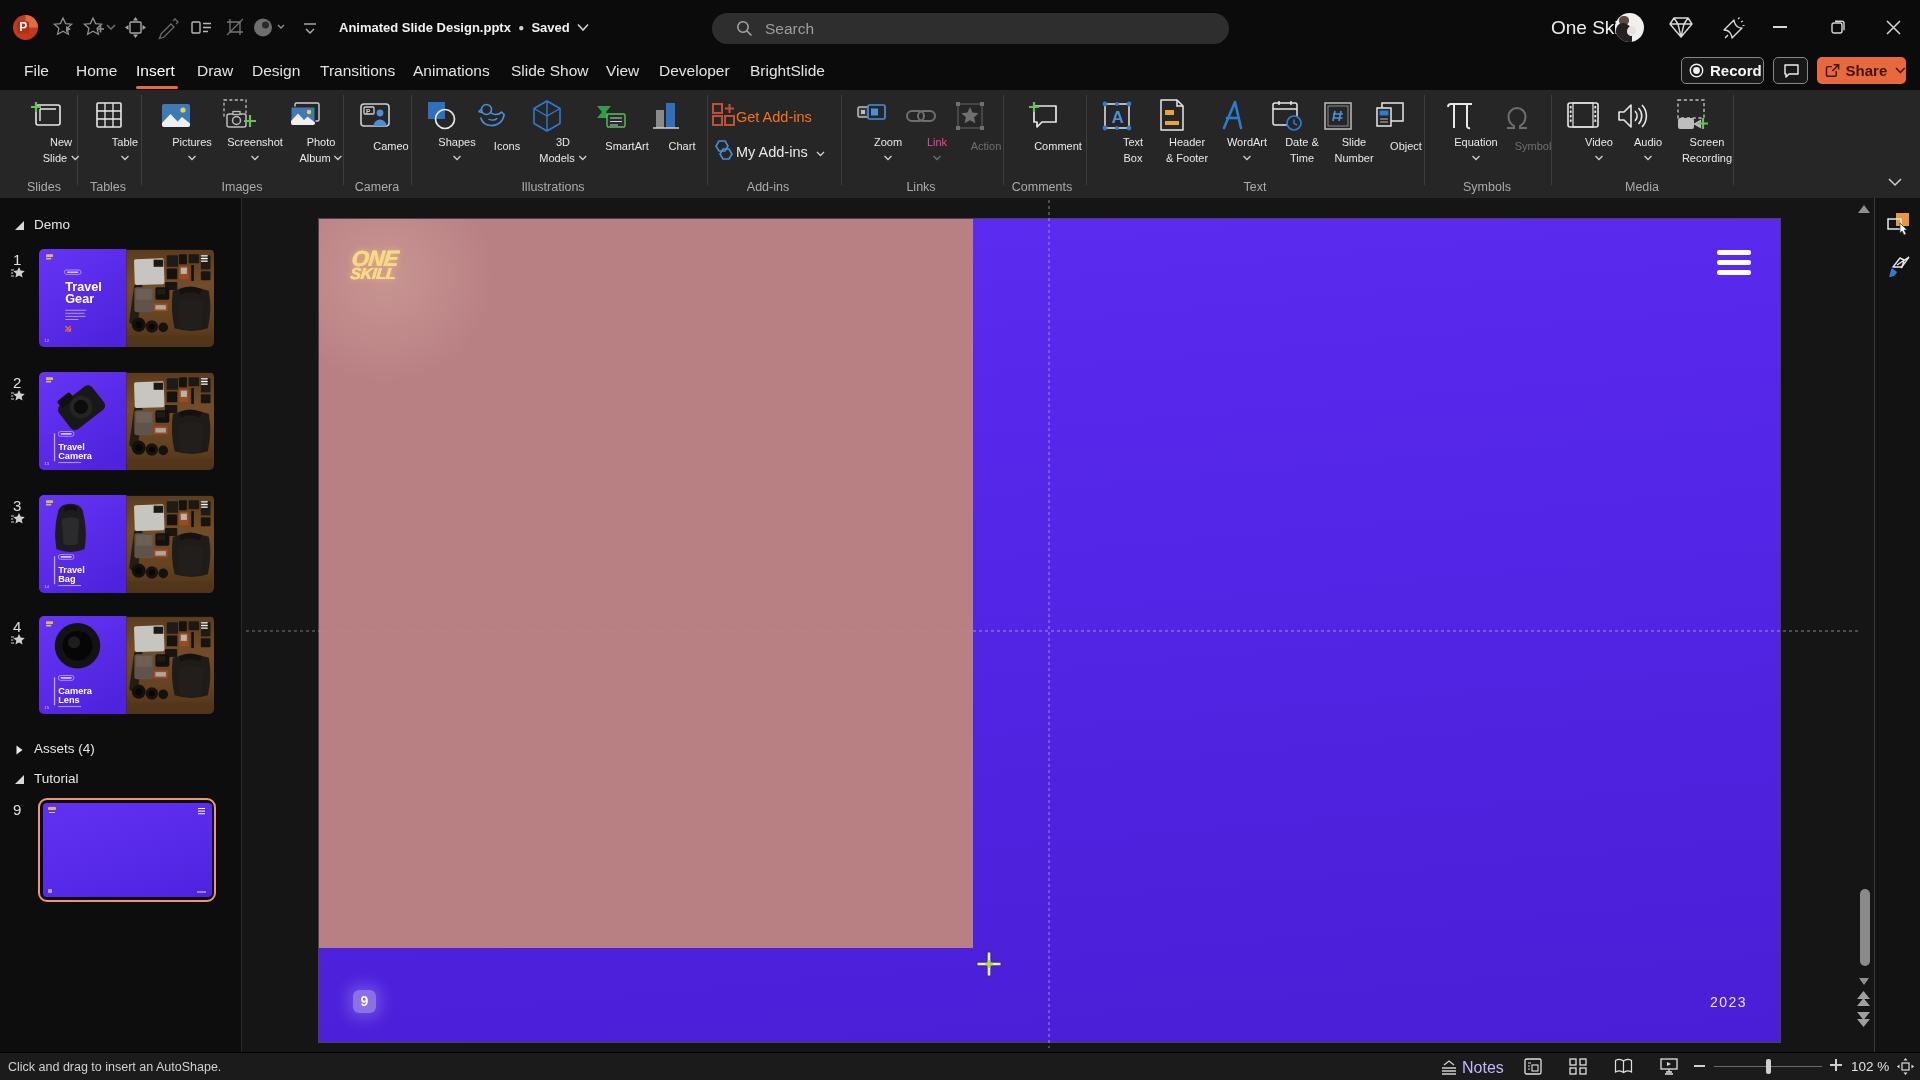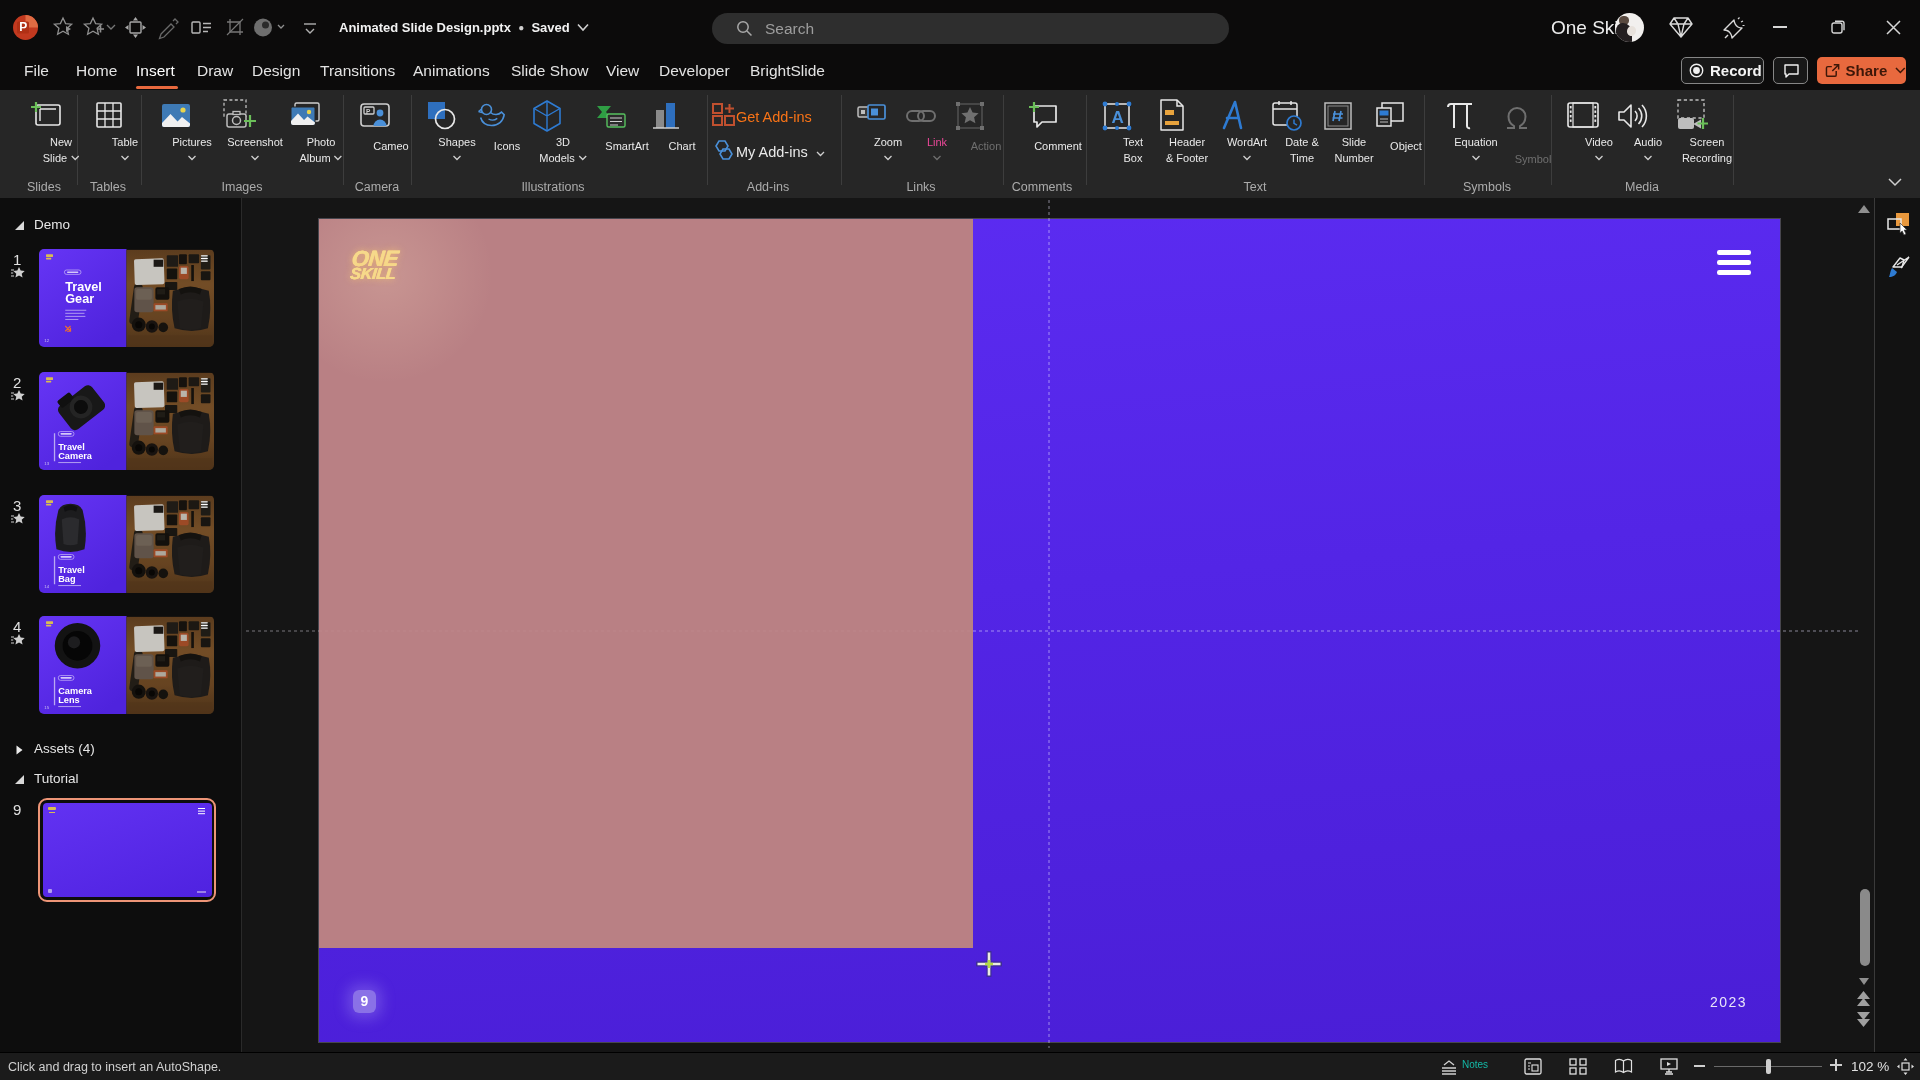--- a/index.html
+++ b/index.html
@@ -392,21 +392,21 @@
       <path d="M4 7 c0 -2 1.5 -3 3 -3 h21 M10 4 v24 M23 4 v22 c0 1.5 1.5 2.5 3 2 " stroke="#e8e8e8" stroke-width="2" fill="none"></path>
     </svg>
     <div class="rlab" style="left:1460px;top:44px">Equation</div>
     <div class="rlab" style="left:1460px;top:60px"><svg class="chv" width="9" height="6" viewBox="0 0 9 6">
           <path d="M1 1 l3.5 3.5 L8 1"></path>
         </svg></div>
 
     <svg class="ric" style="left:1501px;top:10px" width="32" height="32" viewBox="0 0 32 32">
       <path d="M6 28 h7 v-2 c-3.5 -2 -5.5 -5.5 -5.5 -9.5 a8.5 8.5 0 0 1 17 0 c0 4 -2 7.5 -5.5 9.5 v2 h7" stroke="#6f6f6f" stroke-width="2" fill="none"></path>
     </svg>
-    <div class="rlab" style="left:1517px;top:61px;color:#6f6f6f;text-align:center;">Symbol</div>
+    <div class="rlab" style="left:1517px;top:48px;color:#6f6f6f;text-align:center;">Symbol</div>
 
     <svg class="ric" style="left:1566px;top:11px" width="34" height="28" viewBox="0 0 34 28">
       <rect x="2" y="2" width="30" height="24" rx="2" stroke="#e8e8e8" stroke-width="1.6" fill="none"></rect>
       <rect x="7" y="2" width="20" height="24" stroke="#e8e8e8" stroke-width="1.2" fill="none"></rect>
       <g fill="#e8e8e8">
           <rect x="3.8" y="5" width="1.8" height="2.4"></rect>
           <rect x="3.8" y="9.5" width="1.8" height="2.4"></rect>
           <rect x="3.8" y="14" width="1.8" height="2.4"></rect>
           <rect x="3.8" y="18.5" width="1.8" height="2.4"></rect>
           <rect x="28.4" y="5" width="1.8" height="2.4"></rect>
@@ -688,21 +688,21 @@
     </svg>
   </div>
 
   <div class="abs" id="statusbar" style="left:0;top:1052px;width:1920px;height:28px;background:#1b1b1b;border-top:1px solid #000;">
     <div class="abs" style="left:8px;top:7px;font-size:12.5px;color:#d0d0d0;">Click and drag to insert an AutoShape.</div>
 
     <svg class="abs" style="left:1440px;top:6px" width="18" height="16" viewBox="0 0 18 16">
       <path d="M4 6 l5 -4 5 4" stroke="#d0d0d0" stroke-width="1.3" fill="none"></path>
       <path d="M2 9 h14 M2 12 h14 M2 15 h14" stroke="#d0d0d0" stroke-width="1.3"></path>
     </svg>
-    <div class="abs" style="left:1462px;top:6px;font-size:10px;color:#14b8a6;">Notes</div>
+    <div class="abs" style="left:1462px;top:6px;font-size:16px;color:#c4b5fd;">Notes</div>
 
     <svg class="abs" style="left:1524px;top:5px" width="18" height="17" viewBox="0 0 18 17">
       <rect x="1" y="1" width="16" height="15" rx="1.5" stroke="#e0e0e0" stroke-width="1.3" fill="none"></rect>
       <rect x="8" y="7" width="6" height="6" stroke="#e0e0e0" stroke-width="1.1" fill="none"></rect>
       <path d="M4 5 h3 M4 8 h2 M4 11 h2" stroke="#e0e0e0" stroke-width="1.1"></path>
     </svg>
     <svg class="abs" style="left:1569px;top:5px" width="18" height="17" viewBox="0 0 18 17">
       <g stroke="#e0e0e0" stroke-width="1.3" fill="none">
         <rect x="1" y="1" width="6" height="6"></rect>
           <rect x="11" y="1" width="6" height="6"></rect>

